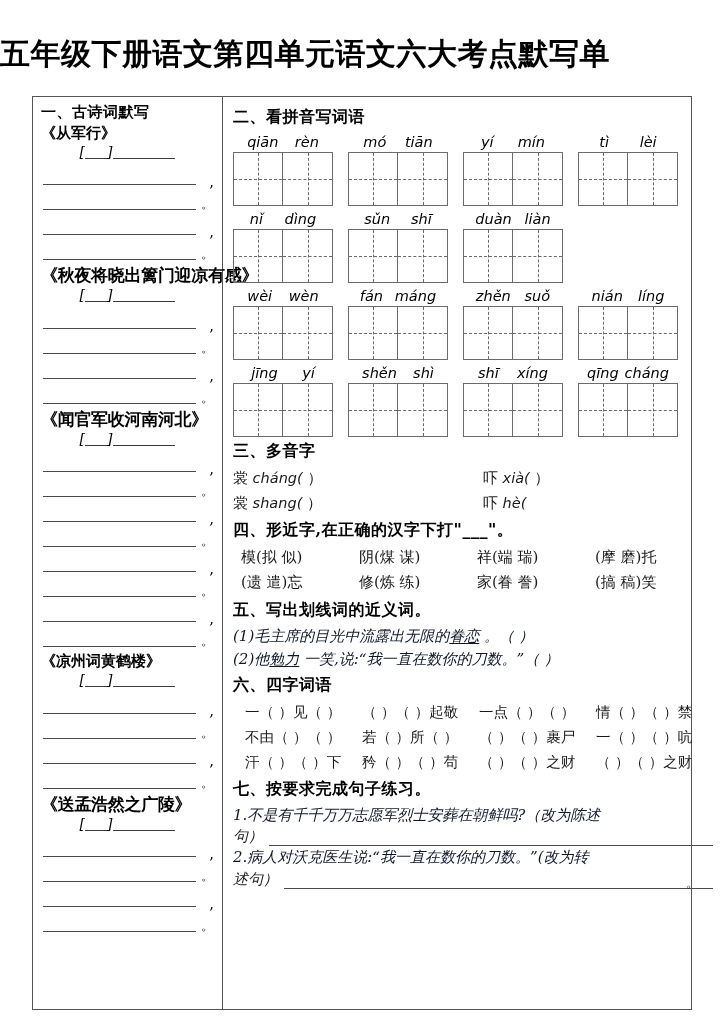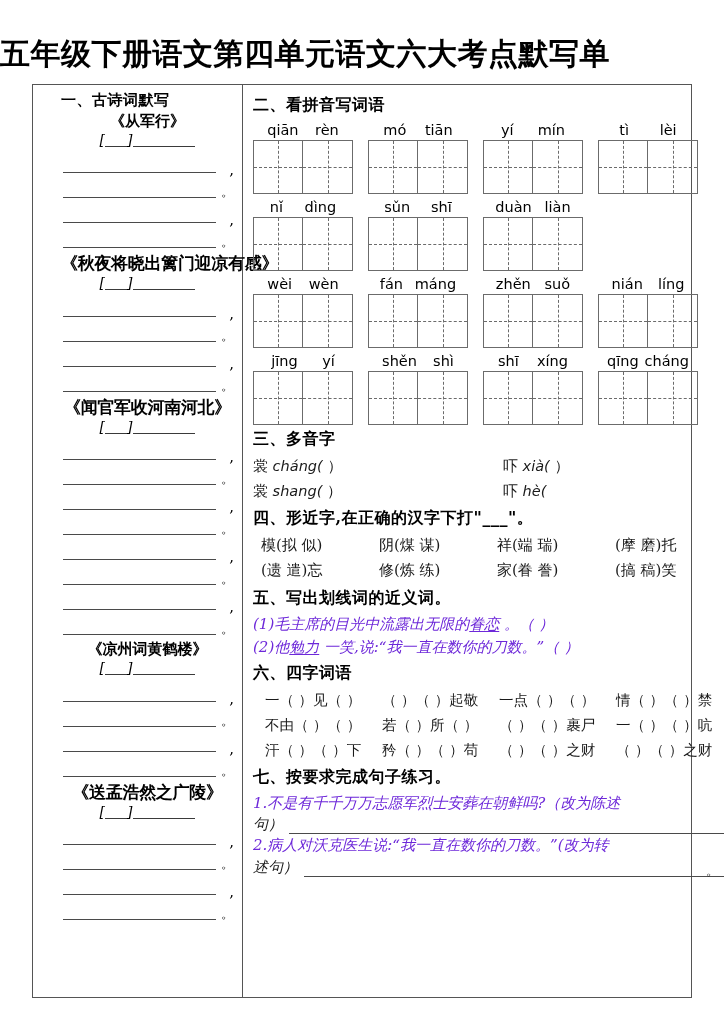--- a/index.html
+++ b/index.html
@@ -28,27 +28,26 @@
     font-weight: 700;
     letter-spacing: 0.5px;
     color: #000;
     white-space: nowrap;
   }
 
   
   .sheet {
     position: absolute;
     left: 32px;
-    top: 84px;
+    top: 96px;
     width: 660px;
     height: 914px;
     border: 1.5px solid #555;
     box-sizing: border-box;
     display: flex;
-    padding-left: 20px;
   }
   .col-left {
     width: 190px;
     box-sizing: border-box;
     border-right: 1.5px solid #555;
     padding: 6px 8px 0 8px;
     position: relative;
   }
   .col-right {
     flex: 1;
@@ -64,21 +63,20 @@
     font-weight: 700;
     color: #000;
     margin: 0 0 2px 0;
     letter-spacing: 0.5px;
     white-space: nowrap;
   }
   .col-right .sec-head { font-size: 16px; margin-top: 4px; margin-bottom: 4px;}
 
   
   .poem-title {
-    text-align: center;
     font-family: "DejaVu Serif", "Liberation Serif", serif;
     font-weight: 700;
     font-size: 15px;
     color: #000;
     white-space: nowrap;
     margin: 1px 0 0 0;
     line-height: 1.25;
   }
   .poem-title.small { font-size: 17px; letter-spacing: -0.3px;}
   .author-line {
@@ -136,20 +134,21 @@
   .pinyin-cells {
     display: flex;
   }
   .pinyin-item {
     width: 100px;
     margin-right: 15px;
   }
   .pinyin-item:last-child { margin-right: 0; }
   .pinyin-text {
     font-family: "DejaVu Sans", "Liberation Sans", sans-serif;
+    font-style: italic;
     font-size: 14.5px;
     color: #000;
     text-align: center;
     height: 20px;
     line-height: 20px;
     white-space: nowrap;
     display: flex;
     justify-content: space-around;
     padding: 0 6px;
     box-sizing: border-box;
@@ -214,21 +213,21 @@
   }
   .sz-row > span { width: 117px; }
 
   .uline { text-decoration: underline; text-underline-offset: 2px; }
 
   .sent-wrap {
     font-family: "DejaVu Serif", "Liberation Serif", serif;
     font-style: italic;
     font-size: 15px;
     line-height: 1.55;
-    color: #6d28d9;
+    color: #0f172a;
   }
   .sent-tail {
     display: flex;
     align-items: flex-end;
     font-family: "DejaVu Serif", "Liberation Serif", serif;
     font-style: italic;
     font-size: 15px;
   }
   .sent-tail .rule2 {
     flex: 1;

